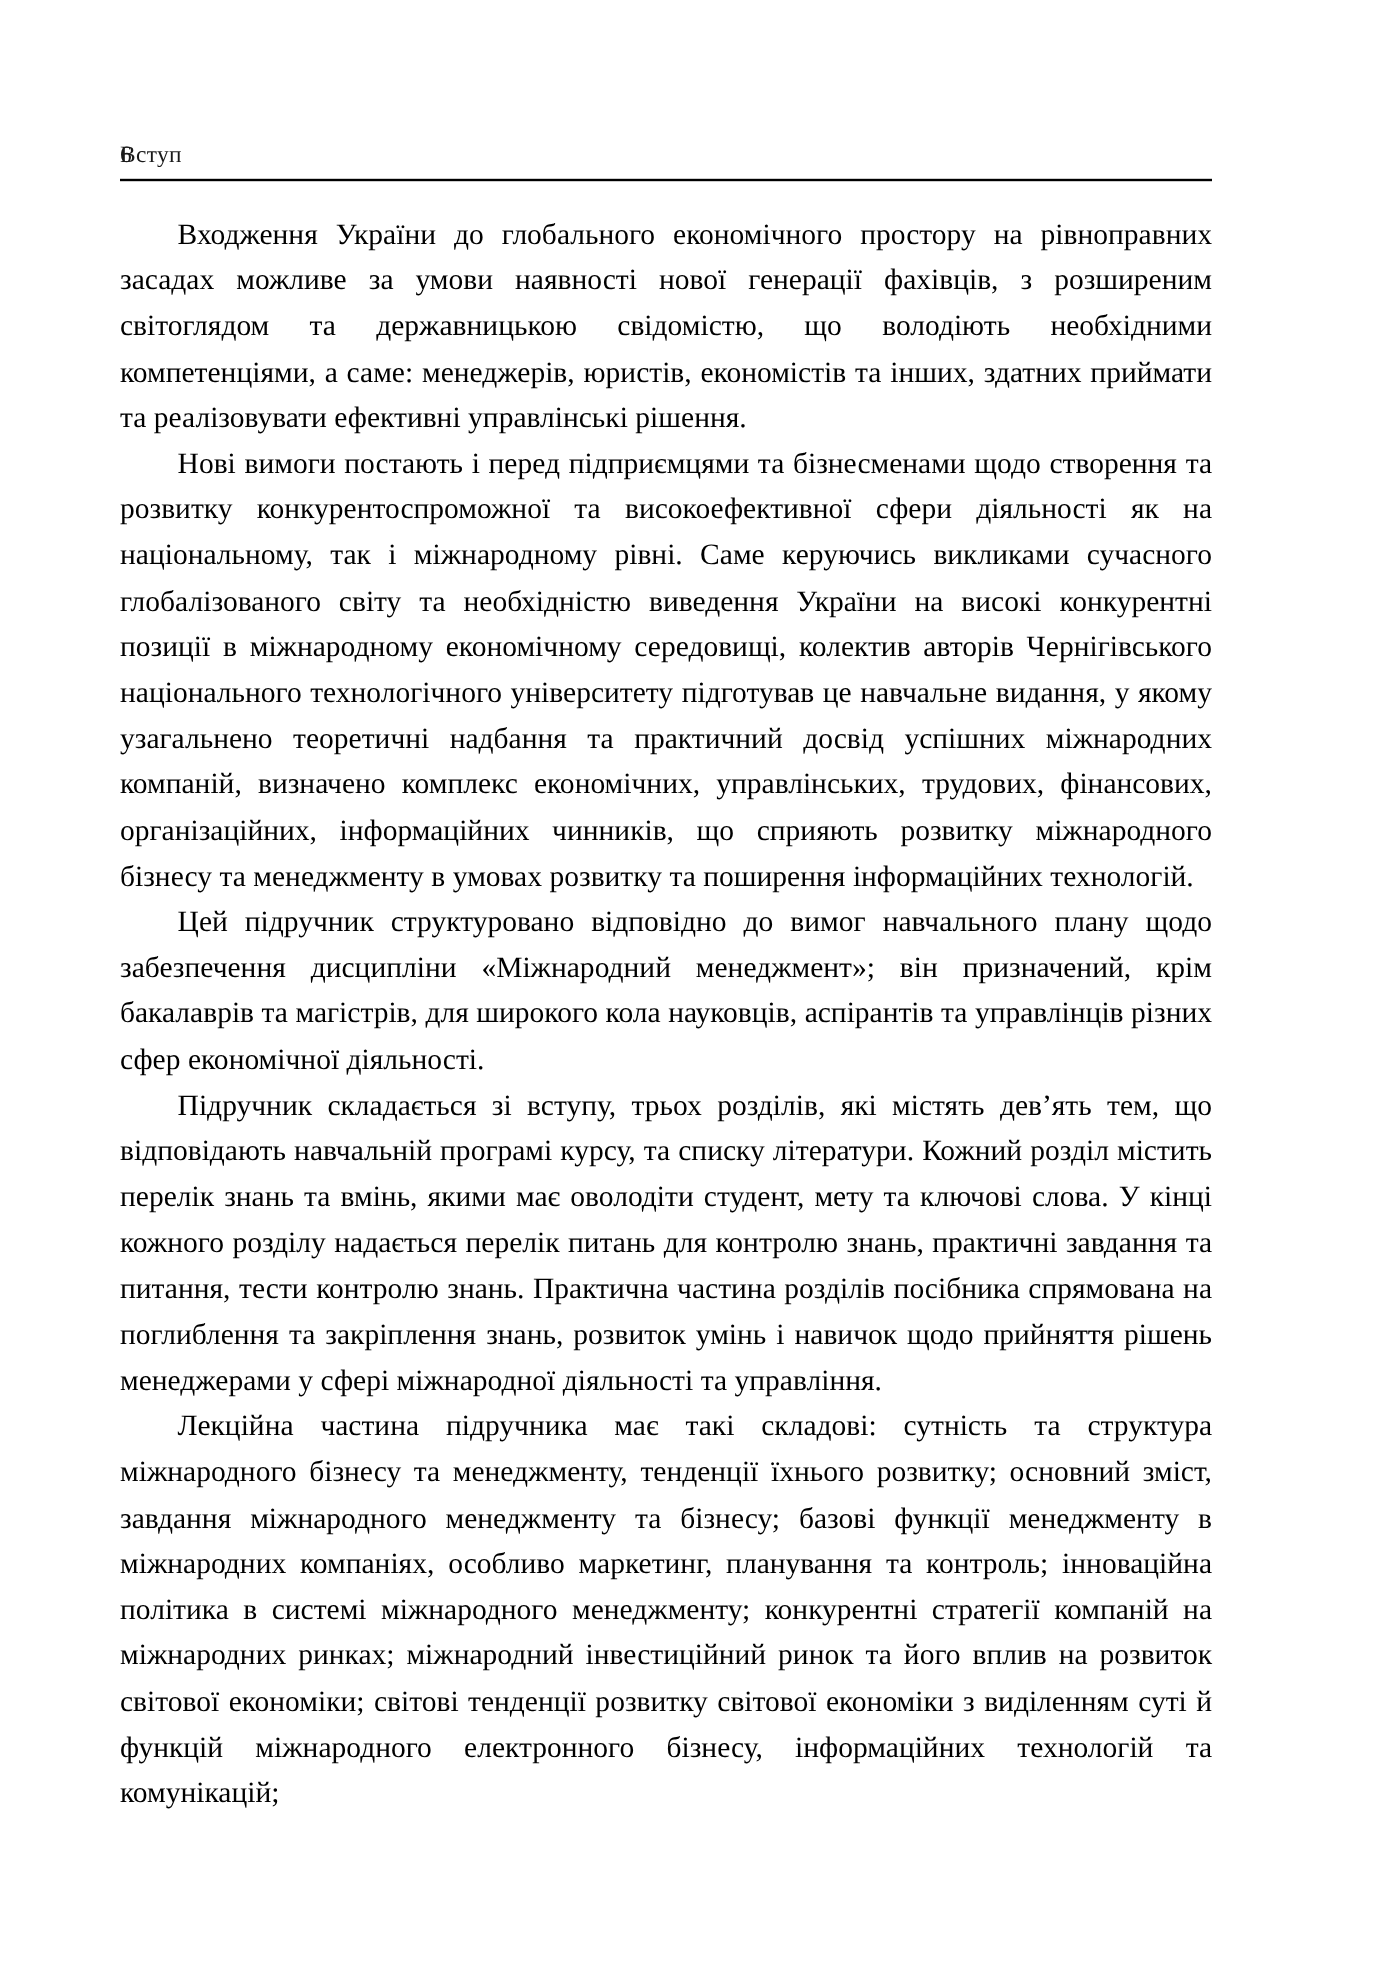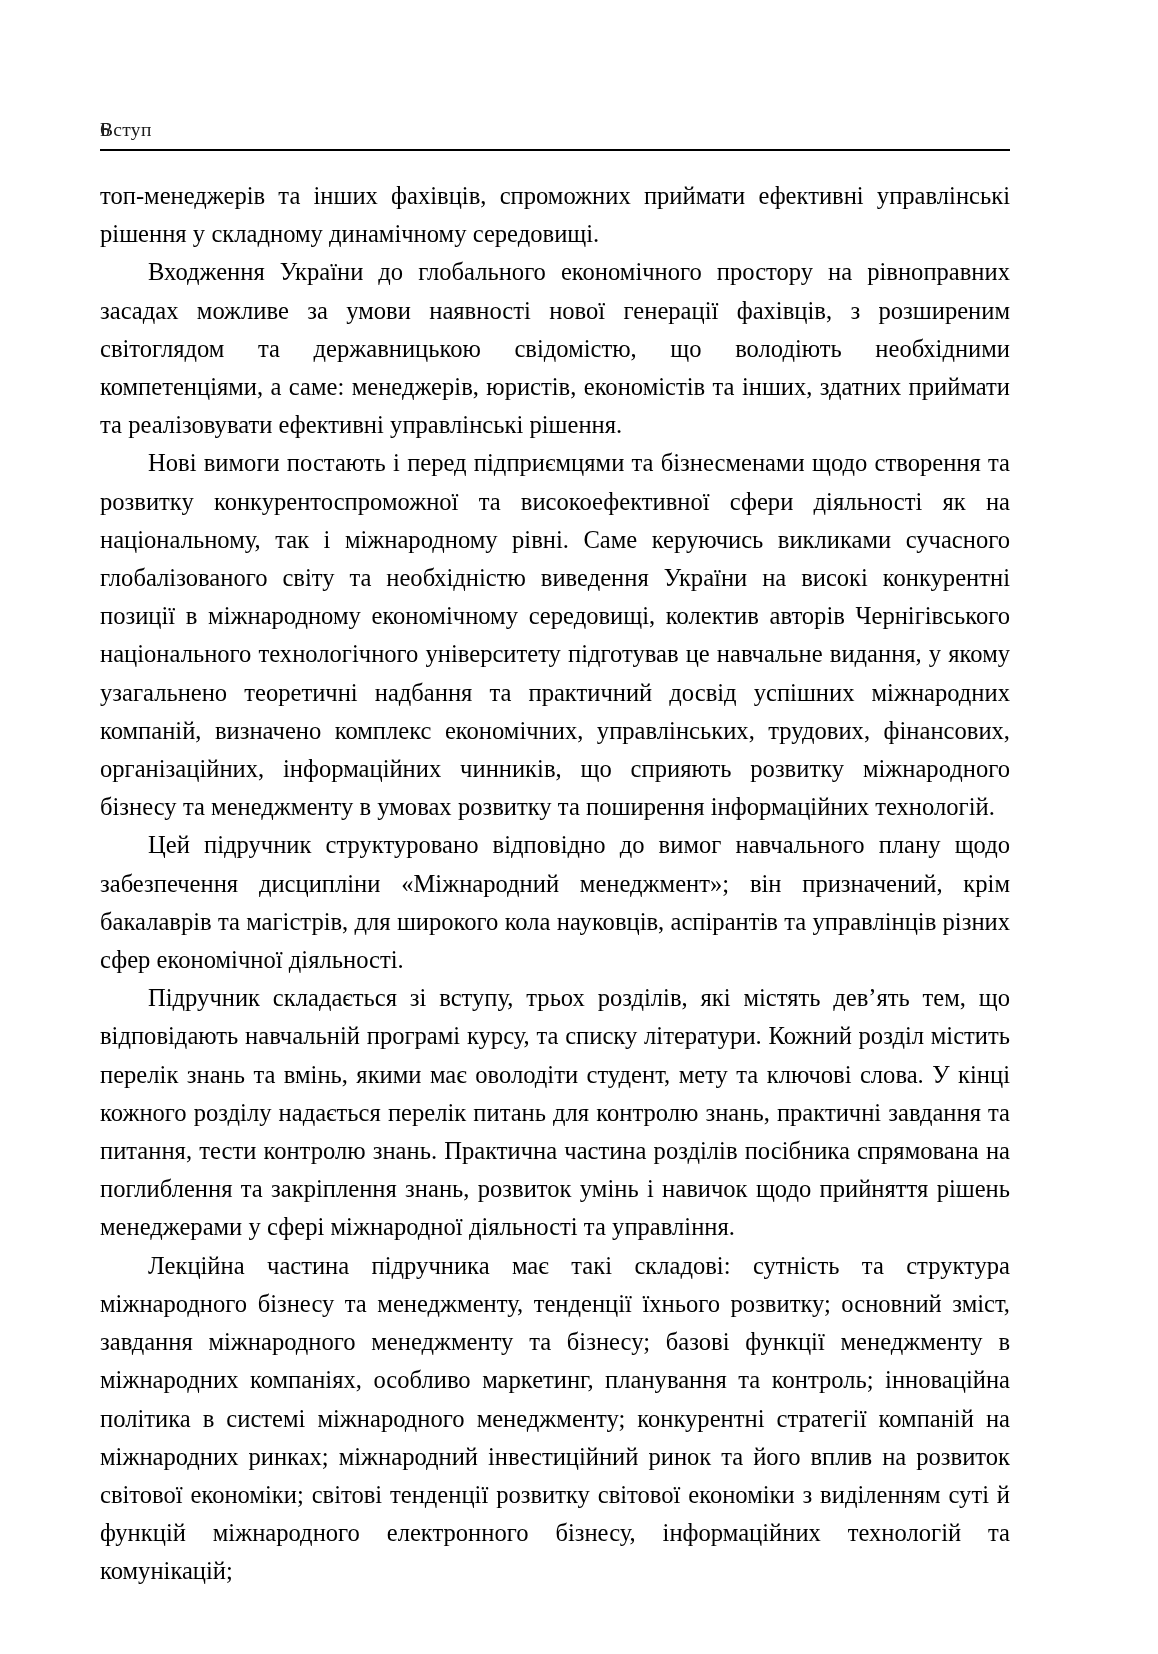--- a/index.html
+++ b/index.html
@@ -86,21 +86,20 @@
 
   <div class="content-frame">
 
     <div class="running-head">
       <span class="folio">6</span>
       <span class="running-title">Вступ</span>
     </div>
     <div class="head-rule"></div>
 
     <div class="body-text">
-      <p class="no-indent">топ-менеджерів та інших фахівців, спроможних приймати ефективні управлінські рішення у складному динамічному середовищі.</p>
       <p>Входження України до глобального економічного простору на рівноправних засадах можливе за умови наявності нової генерації фахівців, з розширеним світоглядом та державницькою свідомістю, що володіють необхідними компетенціями, а саме: менеджерів, юристів, економістів та інших, здатних приймати та реалізовувати ефективні управлінські рішення.</p>
       <p>Нові вимоги постають і перед підприємцями та бізнесменами щодо створення та розвитку конкурентоспроможної та високоефективної сфери діяльності як на національному, так і міжнародному рівні. Саме керуючись викликами сучасного глобалізованого світу та необхідністю виведення України на високі конкурентні позиції в міжнародному економічному середовищі, колектив авторів Чернігівського національного технологічного університету підготував це навчальне видання, у якому узагальнено теоретичні надбання та практичний досвід успішних міжнародних компаній, визначено комплекс економічних, управлінських, трудових, фінансових, організаційних, інформаційних чинників, що сприяють розвитку міжнародного бізнесу та менеджменту в умовах розвитку та поширення інформаційних технологій.</p>
       <p>Цей підручник структуровано відповідно до вимог навчального плану щодо забезпечення дисципліни «Міжнародний менеджмент»; він призначений, крім бакалаврів та магістрів, для широкого кола науковців, аспірантів та управлінців різних сфер економічної діяльності.</p>
       <p>Підручник складається зі вступу, трьох розділів, які містять дев’ять тем, що відповідають навчальній програмі курсу, та списку літератури. Кожний розділ містить перелік знань та вмінь, якими має оволодіти студент, мету та ключові слова. У кінці кожного розділу надається перелік питань для контролю знань, практичні завдання та питання, тести контролю знань. Практична частина розділів посібника спрямована на поглиблення та закріплення знань, розвиток умінь і навичок щодо прийняття рішень менеджерами у сфері міжнародної діяльності та управління.</p>
       <p>Лекційна частина підручника має такі складові: сутність та структура міжнародного бізнесу та менеджменту, тенденції їхнього розвитку; основний зміст, завдання міжнародного менеджменту та бізнесу; базові функції менеджменту в міжнародних компаніях, особливо маркетинг, планування та контроль; інноваційна політика в системі міжнародного менеджменту; конкурентні стратегії компаній на міжнародних ринках; міжнародний інвестиційний ринок та його вплив на розвиток світової економіки; світові тенденції розвитку світової економіки з виділенням суті й функцій міжнародного електронного бізнесу, інформаційних технологій та комунікацій;</p>
     </div>
 
   </div>
 </div>
 

